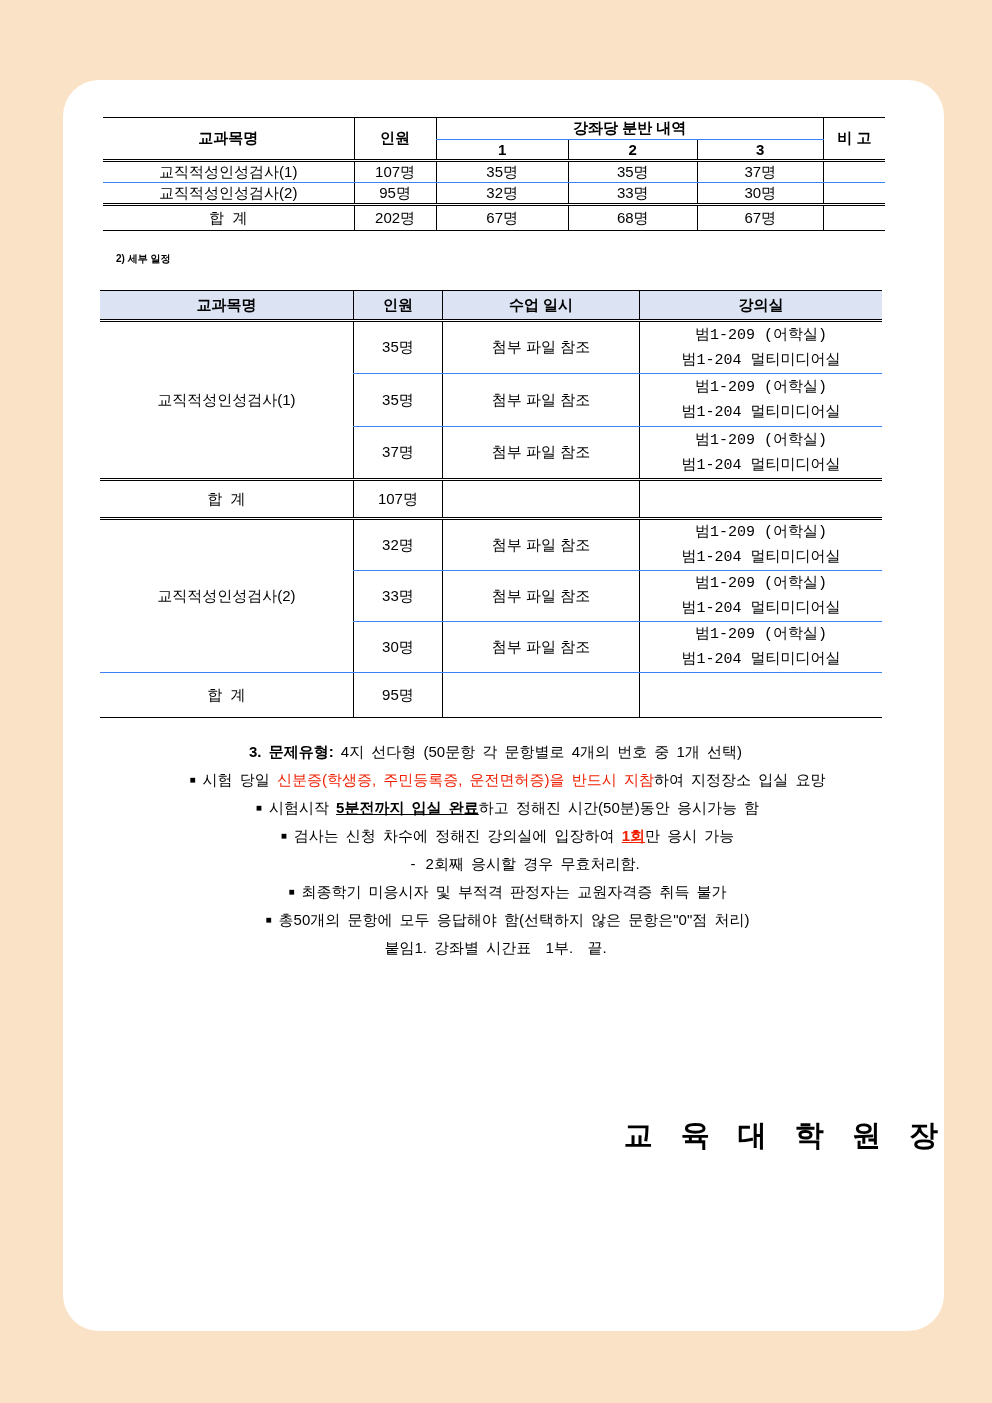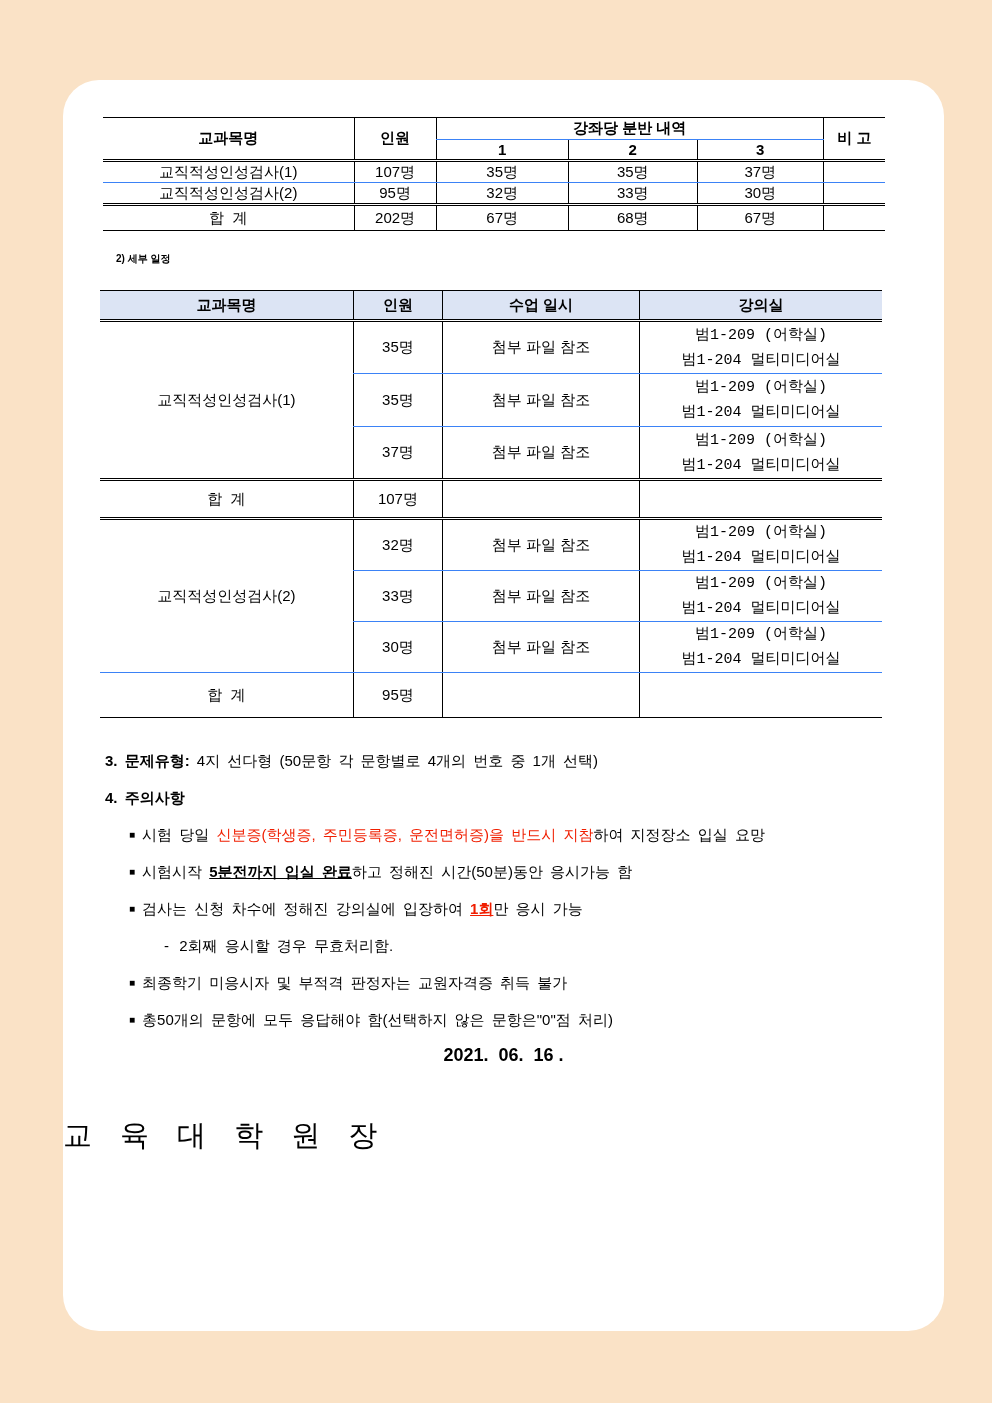--- a/index.html
+++ b/index.html
@@ -34,37 +34,37 @@
   td.left div { line-height:25px;font-family:Liberation Mono, monospace; }
   
   .sec-heading {
     position:absolute; left:53px; top:172px;
     font-size:10px; font-weight:bold; white-space:pre-wrap;
   }
   .notes {
     position:absolute; left:30px; top:656px; width:805px;
     font-size:15px; word-spacing:3px;
   }
-  .notes p { margin:12px; line-height:25px; white-space:pre-wrap; }
+  .notes p { margin:3px; line-height:25px; white-space:pre-wrap;text-align:center; }
   .bullet { padding-left:24px; }
   .bullet.sub { padding-left:59px; }
   .marker { font-size:10px; margin-right:7px; vertical-align:2px; }
   .marker.dash { font-size:15px; vertical-align:baseline; margin-right:3px; }
   .run-b { font-weight:bold; }
   .run-red { color: var(--red, #f01e00); }
   .run-u { text-decoration:underline;font-weight:bold; }
   .attach { margin-top:15px; }
   
   .date {
     position:absolute; left:0; top:965px; width:100%;
     text-align:center; font-size:18px; font-weight:bold; white-space:pre-wrap;
   }
   .signer {
     position:absolute; left:0; top:1036px; width:100%;
-    text-align:left; font-size:29px; font-weight:normal;
+    text-align:right; font-size:29px; font-weight:bold;
     letter-spacing:6px; word-spacing:8px; white-space:pre-wrap;
   }
 </style>
 </head>
 <body>
 
 <div class="paper">
 
   <div class="t-wrap1">
     <table class="doc-table" id="table1">
@@ -176,20 +176,19 @@
             <td class="bl">95명</td>
             <td class="bl"></td>
             <td class="bl"></td>
           </tr>
         </tbody>
       </table>
   </div>
 
   <div class="notes" id="notes">
     <p id="item3"><span class="run-b">3. 문제유형:</span><span> 4지 선다형 (50문항 각 문항별로 4개의 번호 중 1개 선택)</span></p>
-    <p id="item4"><span class="run-b">4. 주의사항</span></p>
     <span id="bullets"><p class="bullet"><span class="marker">■</span><span>시험 당일 </span><span class="run-red">신분증(학생증, 주민등록증, 운전면허증)을 반드시 지참</span><span>하여 지정장소 입실 요망</span></p><p class="bullet"><span class="marker">■</span><span>시험시작 </span><span class="run-u">5분전까지 입실 완료</span><span>하고 정해진 시간(50분)동안 응시가능 함</span></p><p class="bullet"><span class="marker">■</span><span>검사는 신청 차수에 정해진 강의실에 입장하여 </span><span class="run-red run-u">1회</span><span>만 응시 가능</span></p><p class="bullet sub"><span class="marker dash">-</span><span> 2회째 응시할 경우 무효처리함.</span></p><p class="bullet"><span class="marker">■</span><span>최종학기 미응시자 및 부적격 판정자는 교원자격증 취득 불가</span></p><p class="bullet"><span class="marker">■</span><span>총50개의 문항에 모두 응답해야 함(선택하지 않은 문항은"0"점 처리)</span></p></span>
+    <p class="attach">붙임1. 강좌별 시간표  1부.  끝.</p>
   </div>
 
-  <div class="date">2021.  06.  16 .</div>
   <div class="signer">교 육 대 학 원 장</div>
 
 </div>
 
 </body></html>

